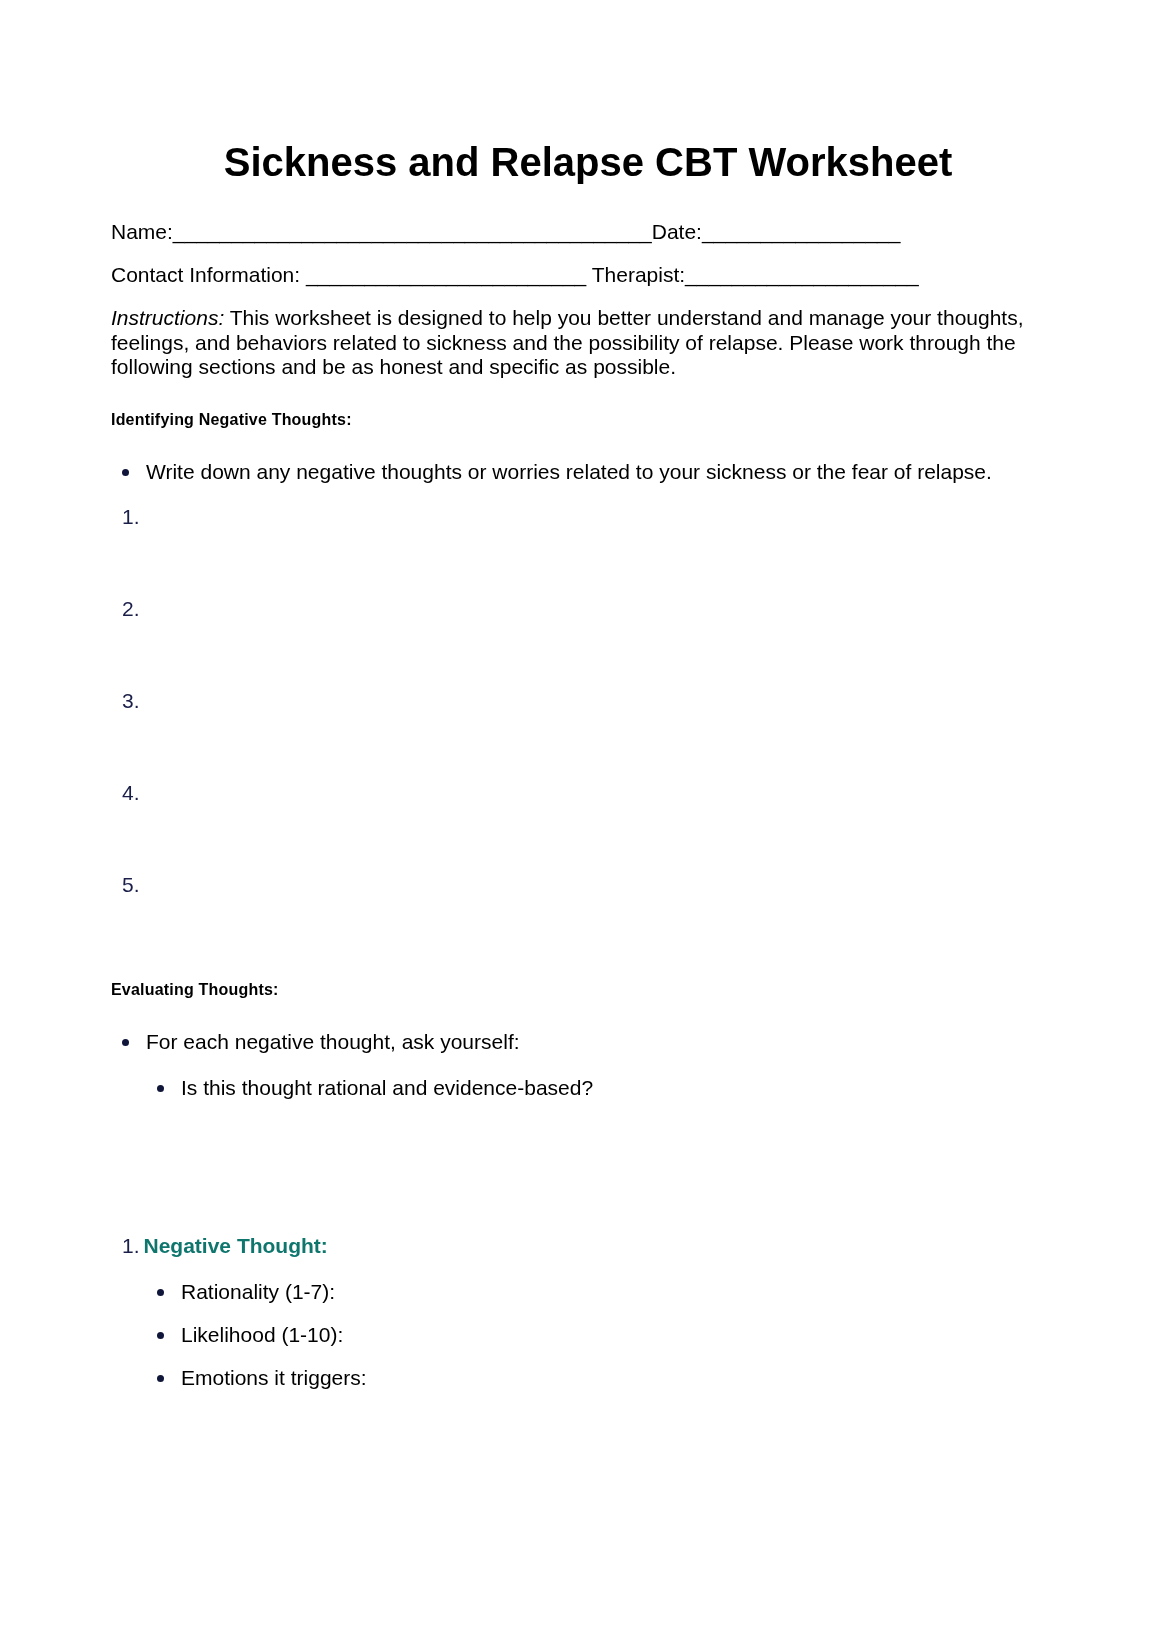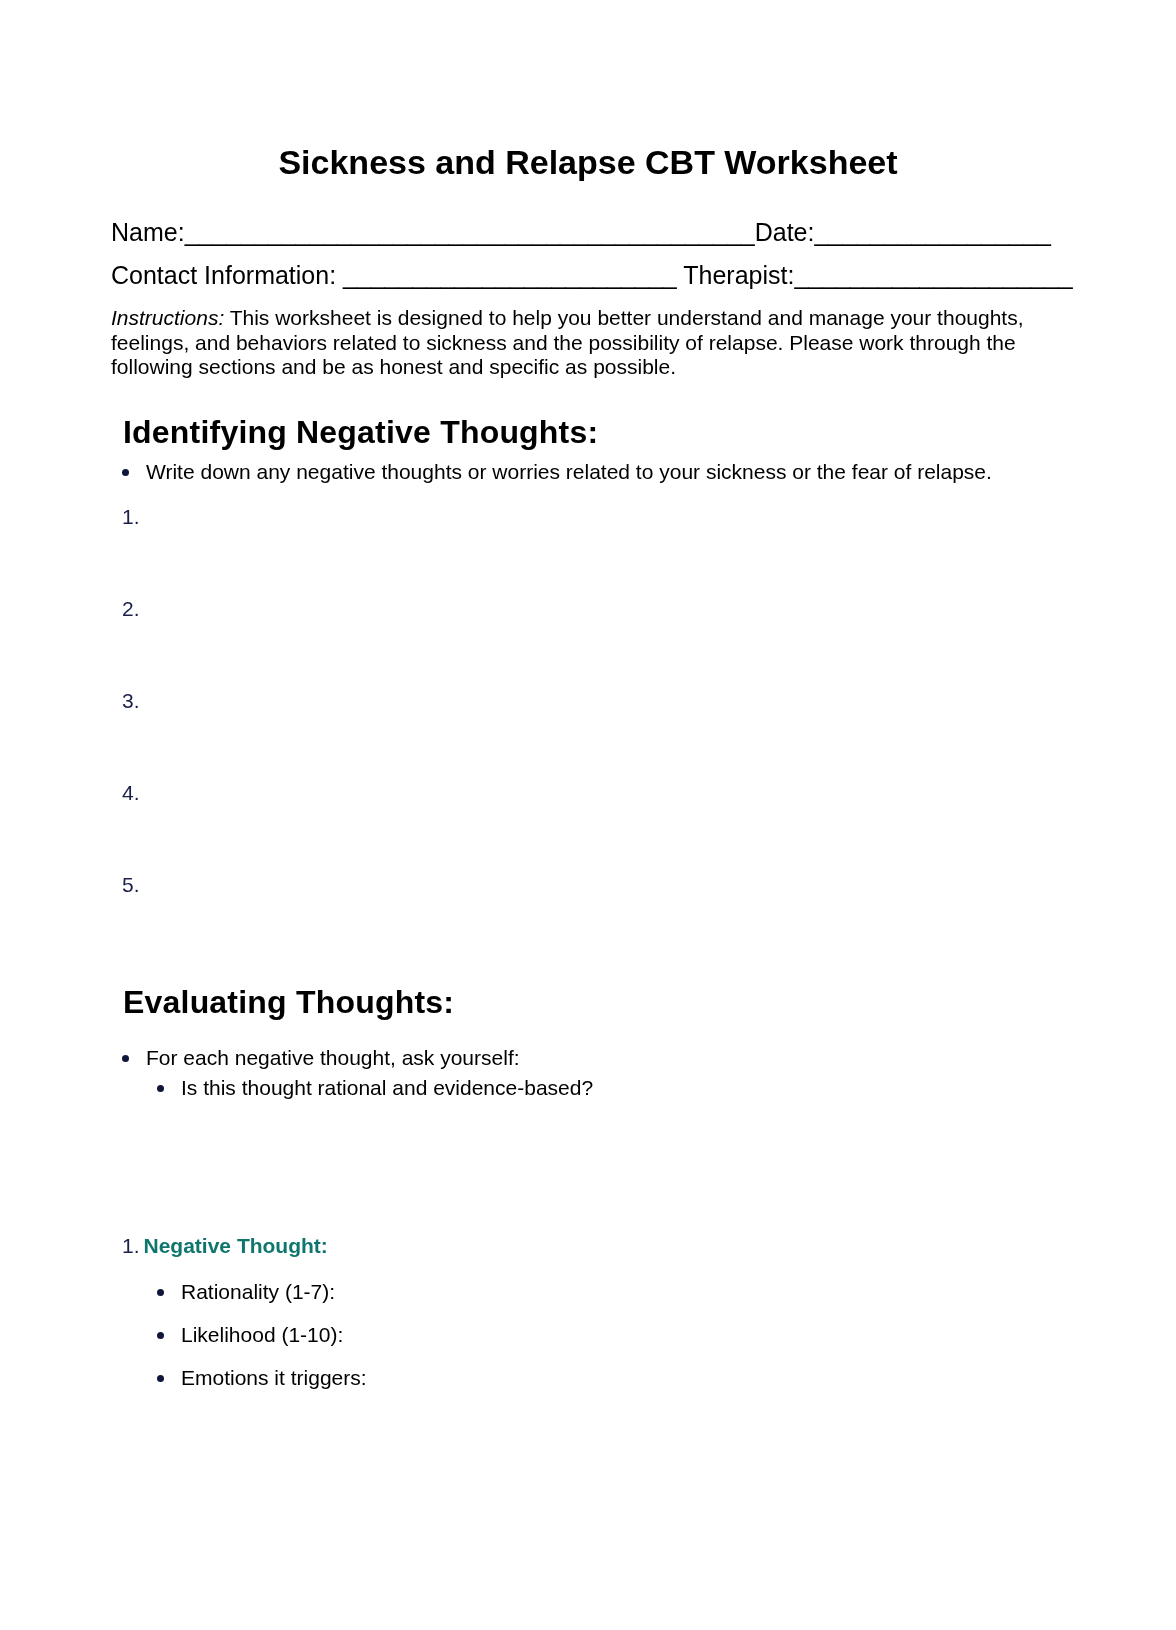--- a/index.html
+++ b/index.html
@@ -7,33 +7,33 @@
       width: 1176px;
       height: 1630px;
       position: relative;
       overflow: hidden;
       font-family: "Liberation Sans", sans-serif;
       color: #000000;
     }
     .page { position: absolute; left: 0; top: 0; width: 1176px; height: 1630px; }
     .title {
       position: absolute; left: 0; width: 1176px; top: 137px;
-      text-align: center; font-weight: bold; font-size: 34px; line-height: 50px;
+      text-align: center; font-weight: bold; font-size: 40px; line-height: 50px;
       margin: 0;
     }
     .line {
-      position: absolute; left: 111px; font-size: 25px; line-height: 24px; white-space: pre;
+      position: absolute; left: 111px; font-size: 21px; line-height: 24px; white-space: pre;
     }
     .instructions {
       position: absolute; left: 111px; top: 306px; width: 960px;
       font-size: 21px; line-height: 24.5px; margin: 0;
     }
     .instructions em { font-style: italic; }
     .h2 {
-      position: absolute; left: 111px; font-weight: bold; font-size: 32px; line-height: 30px; margin: 12px;
+      position: absolute; left: 111px; font-weight: bold; font-size: 16px; line-height: 30px; margin: 0;
       letter-spacing: 0.2px;
     }
     .bullet {
       position: absolute; font-size: 21px; line-height: 26px; white-space: nowrap;
     }
     .bullet .dot {
       position: absolute; width: 7px; height: 7px; border-radius: 50%; background: #10163a;
       top: 10px;
     }
     .num {
@@ -62,21 +62,21 @@
   </div>
 
   <div class="num" style="top:504px;"><span>1.</span></div>
   <div class="num" style="top:596px;"><span>2.</span></div>
   <div class="num" style="top:688px;"><span>3.</span></div>
   <div class="num" style="top:780px;"><span>4.</span></div>
   <div class="num" style="top:872px;"><span>5.</span></div>
 
   <h2 class="h2" style="top:975px;">Evaluating Thoughts:</h2>
 
-  <div class="bullet" style="left:146px; top:1029px;margin-top:16px;">
+  <div class="bullet" style="left:146px; top:1029px;">
     <span class="dot" style="left:-24px;"></span>
     <span>For each negative thought, ask yourself:</span>
   </div>
 
   <div class="bullet" style="left:181px; top:1075px;">
     <span class="dot" style="left:-24px;"></span>
     <span>Is this thought rational and evidence-based?</span>
   </div>
 
   <div class="num" style="top:1233px;"><span>1.</span><span class="label">Negative Thought:</span></div>

